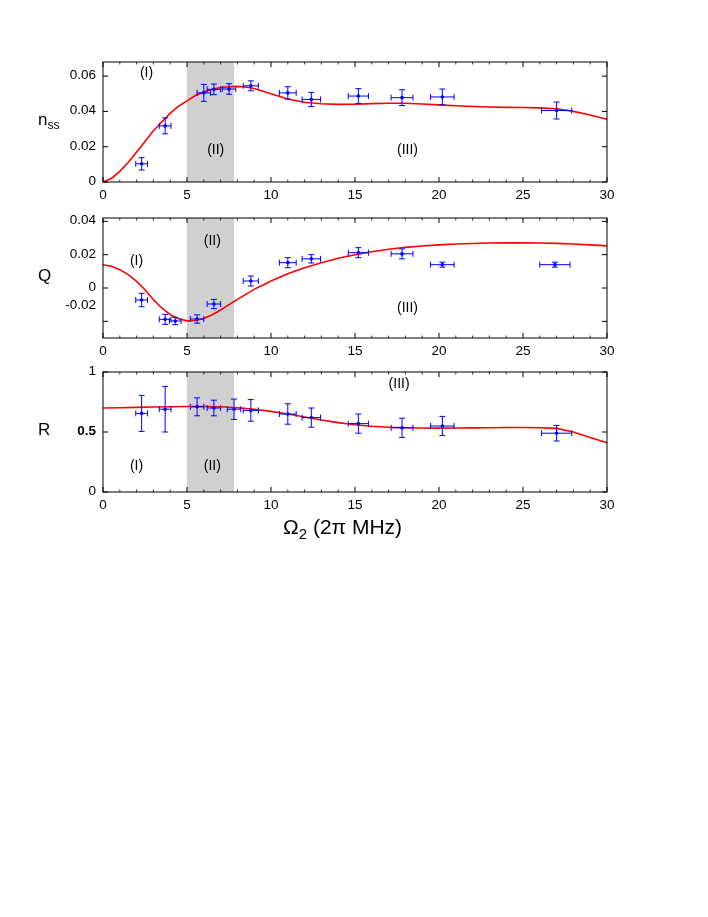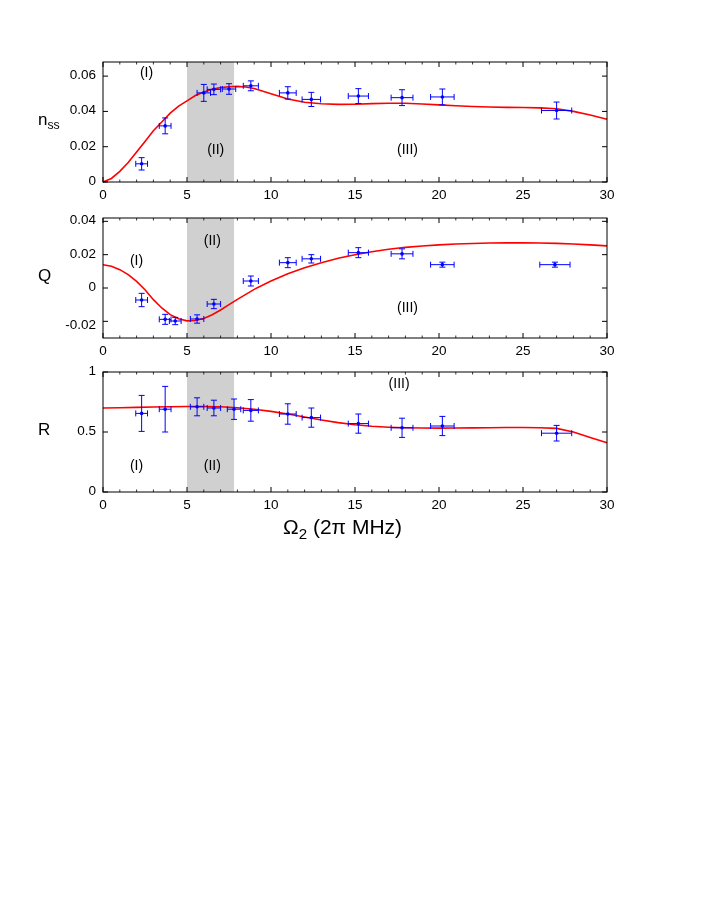--- a/index.html
+++ b/index.html
@@ -386,21 +386,21 @@
       <line x1="487.2" y1="0" x2="487.2" y2="2.5" stroke="#000" stroke-width="0.8"></line>
       <line x1="0" y1="103.33333333333334" x2="5" y2="103.33333333333334" stroke="#000" stroke-width="1"></line>
       <line x1="504" y1="103.33333333333334" x2="499" y2="103.33333333333334" stroke="#000" stroke-width="1"></line>
       <line x1="0" y1="70" x2="5" y2="70" stroke="#000" stroke-width="1"></line>
       <line x1="504" y1="70" x2="499" y2="70" stroke="#000" stroke-width="1"></line>
       <line x1="0" y1="36.66666666666667" x2="5" y2="36.66666666666667" stroke="#000" stroke-width="1"></line>
       <line x1="504" y1="36.66666666666667" x2="499" y2="36.66666666666667" stroke="#000" stroke-width="1"></line>
       <line x1="0" y1="3.3333333333333286" x2="5" y2="3.3333333333333286" stroke="#000" stroke-width="1"></line>
       <line x1="504" y1="3.3333333333333286" x2="499" y2="3.3333333333333286" stroke="#000" stroke-width="1"></line>
     </svg>
-    <div class="tick-label" style="right: 612px; top: 317px; text-align: right;">-0.02</div>
+    <div class="tick-label" style="right: 612px; top: 297px; text-align: right;">-0.02</div>
     <div class="tick-label" style="right: 612px; top: 279px; text-align: right;">0</div>
     <div class="tick-label" style="right: 612px; top: 245.667px; text-align: right;">0.02</div>
     <div class="tick-label" style="right: 612px; top: 212.333px; text-align: right;">0.04</div>
     <div class="tick-label" style="left: 88px; top: 343px; width: 30px;">0</div>
     <div class="tick-label" style="left: 172px; top: 343px; width: 30px;">5</div>
     <div class="tick-label" style="left: 256px; top: 343px; width: 30px;">10</div>
     <div class="tick-label" style="left: 340px; top: 343px; width: 30px;">15</div>
     <div class="tick-label" style="left: 424px; top: 343px; width: 30px;">20</div>
     <div class="tick-label" style="left: 508px; top: 343px; width: 30px;">25</div>
     <div class="tick-label" style="left: 592px; top: 343px; width: 30px;">30</div>
@@ -561,21 +561,21 @@
       <line x1="487.2" y1="120" x2="487.2" y2="117.5" stroke="#000" stroke-width="0.8"></line>
       <line x1="487.2" y1="0" x2="487.2" y2="2.5" stroke="#000" stroke-width="0.8"></line>
       <line x1="0" y1="120" x2="5" y2="120" stroke="#000" stroke-width="1"></line>
       <line x1="504" y1="120" x2="499" y2="120" stroke="#000" stroke-width="1"></line>
       <line x1="0" y1="60" x2="5" y2="60" stroke="#000" stroke-width="1"></line>
       <line x1="504" y1="60" x2="499" y2="60" stroke="#000" stroke-width="1"></line>
       <line x1="0" y1="0" x2="5" y2="0" stroke="#000" stroke-width="1"></line>
       <line x1="504" y1="0" x2="499" y2="0" stroke="#000" stroke-width="1"></line>
     </svg>
     <div class="tick-label" style="right: 612px; top: 483px; text-align: right;">0</div>
-    <div class="tick-label" style="right: 612px; top: 423px; text-align: right;">0.5</div>
+    <div class="tick-label" style="right: 612px; top: 423px; text-align: right; font-weight: bold;">0.5</div>
     <div class="tick-label" style="right: 612px; top: 363px; text-align: right;">1</div>
     <div class="tick-label" style="left: 88px; top: 497px; width: 30px;">0</div>
     <div class="tick-label" style="left: 172px; top: 497px; width: 30px;">5</div>
     <div class="tick-label" style="left: 256px; top: 497px; width: 30px;">10</div>
     <div class="tick-label" style="left: 340px; top: 497px; width: 30px;">15</div>
     <div class="tick-label" style="left: 424px; top: 497px; width: 30px;">20</div>
     <div class="tick-label" style="left: 508px; top: 497px; width: 30px;">25</div>
     <div class="tick-label" style="left: 592px; top: 497px; width: 30px;">30</div>
     <div class="region-label" style="left: 129.88px; top: 456.6px;">(I)</div>
     <div class="region-label" style="left: 203.8px; top: 456.6px;">(II)</div>

